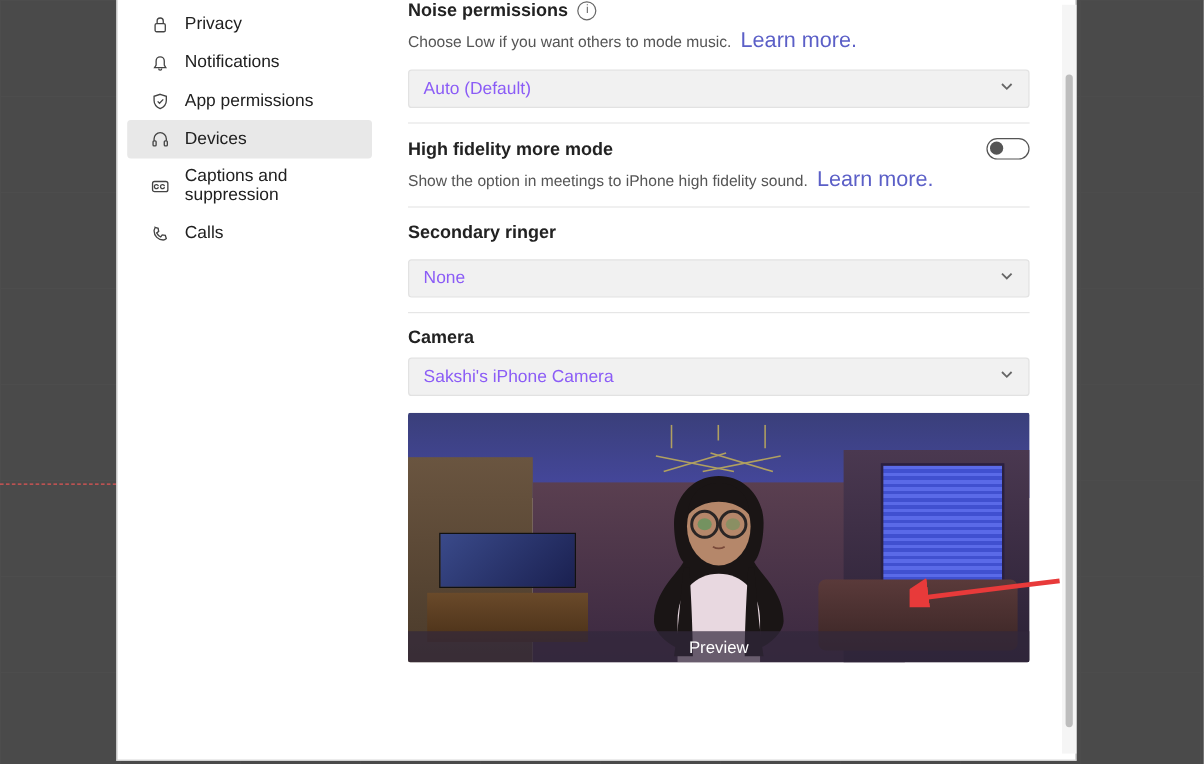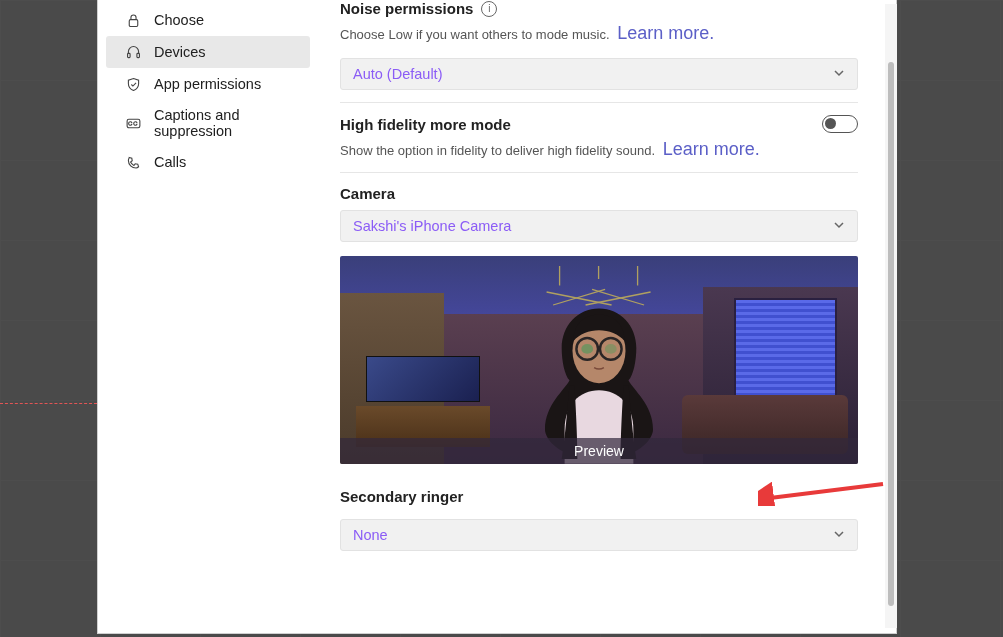--- a/index.html
+++ b/index.html
@@ -277,43 +277,52 @@
 <div class="dialog">
   <div class="sidebar">
 
     <div class="sidebar-item">
       <span class="icon">
         <svg viewBox="0 0 20 20">
             <rect x="5" y="9" width="10" height="8" rx="1.5"></rect>
             <path d="M7 9V6.5a3 3 0 016 0V9"></path>
           </svg>
       </span>
-      <span>Choose</span>
-    </div>
-
+      <span>Privacy</span>
+    </div>
+
+    <div class="sidebar-item">
+      <span class="icon">
+        <svg viewBox="0 0 20 20">
+            <path d="M6 8a4 4 0 018 0v4l1.5 2.5h-11L6 12z"></path>
+            <path d="M8.5 15.5a1.5 1.5 0 003 0"></path>
+          </svg>
+      </span>
+      <span>Notifications</span>
+    </div>
+
+    <div class="sidebar-item">
+      <span class="icon">
+        <svg viewBox="0 0 20 20">
+            <path d="M10 3l6 2v4c0 4-2.5 6.5-6 8-3.5-1.5-6-4-6-8V5z"></path>
+            <path d="M7.5 10l1.8 1.8L13 8"></path>
+          </svg>
+      </span>
+      <span>App permissions</span>
+    </div>
 
     <div class="sidebar-item active">
       <span class="icon">
         <svg viewBox="0 0 20 20">
             <path d="M4 11V9a6 6 0 0112 0v2"></path>
             <rect x="3" y="11" width="3" height="5" rx="1"></rect>
             <rect x="14" y="11" width="3" height="5" rx="1"></rect>
           </svg>
       </span>
       <span>Devices</span>
-    </div>
-
-    <div class="sidebar-item">
-      <span class="icon">
-        <svg viewBox="0 0 20 20">
-            <path d="M10 3l6 2v4c0 4-2.5 6.5-6 8-3.5-1.5-6-4-6-8V5z"></path>
-            <path d="M7.5 10l1.8 1.8L13 8"></path>
-          </svg>
-      </span>
-      <span>App permissions</span>
     </div>
 
     <div class="sidebar-item">
       <span class="icon">
         <svg viewBox="0 0 20 20">
             <rect x="2.5" y="5" width="15" height="10" rx="2"></rect>
             <path d="M8 9a2 2 0 100 2M14 9a2 2 0 100 2" stroke-linecap="round"></path>
           </svg>
       </span>
       <span>Captions and suppression</span>
@@ -352,22 +361,36 @@
     </div>
 
     <div class="section">
       <div class="section-header">
         <div class="section-title">
           <span>High fidelity more mode</span>
         </div>
         <div class="toggle"></div>
       </div>
       <div class="section-desc">
-        <span>Show the option in fidelity to deliver high fidelity sound.</span>
+        <span>Show the option in meetings to iPhone high fidelity sound.</span>
         <span class="learn-more">Learn more.</span>
+      </div>
+    </div>
+
+    <div class="section">
+      <div class="section-title">
+        <span>Secondary ringer</span>
+      </div>
+      <div class="select">
+        <span>None</span>
+        <span class="chevron-down">
+          <svg viewBox="0 0 12 12">
+              <path d="M2 4l4 4 4-4"></path>
+            </svg>
+        </span>
       </div>
     </div>
 
     <div class="section" style="border-bottom:none;">
       <div class="section-title">
         <span>Camera</span>
       </div>
       <div class="select tight">
         <span>Sakshi's iPhone Camera</span>
         <span class="chevron-down">
@@ -409,34 +432,20 @@
             <path d="M85 82 Q90 85 95 82" stroke="#7a4a3a" stroke-width="1.5" fill="none"></path>
             <path d="M55 145 C55 120 70 105 90 105 C110 105 125 120 125 145 L125 180 L55 180 Z" fill="#e8d8e0"></path>
             <path d="M60 100 C58 120 56 150 52 175 L68 175 C68 150 66 115 65 100 Z" fill="#1a1515"></path>
             <path d="M120 100 C122 120 124 150 128 175 L112 175 C112 150 114 115 115 100 Z" fill="#1a1515"></path>
           </svg>
         </div>
         <div class="preview-label">Preview</div>
       </div>
     </div>
 
-    <div class="section">
-      <div class="section-title">
-        <span>Secondary ringer</span>
-      </div>
-      <div class="select">
-        <span>None</span>
-        <span class="chevron-down">
-          <svg viewBox="0 0 12 12">
-              <path d="M2 4l4 4 4-4"></path>
-            </svg>
-        </span>
-      </div>
-    </div>
-
   </div>
 
   <div class="scrollbar">
     <div class="scrollbar-thumb"></div>
   </div>
 </div>
 
 <div class="arrow-annotation">
   <svg viewBox="0 0 130 30">
     <defs>

